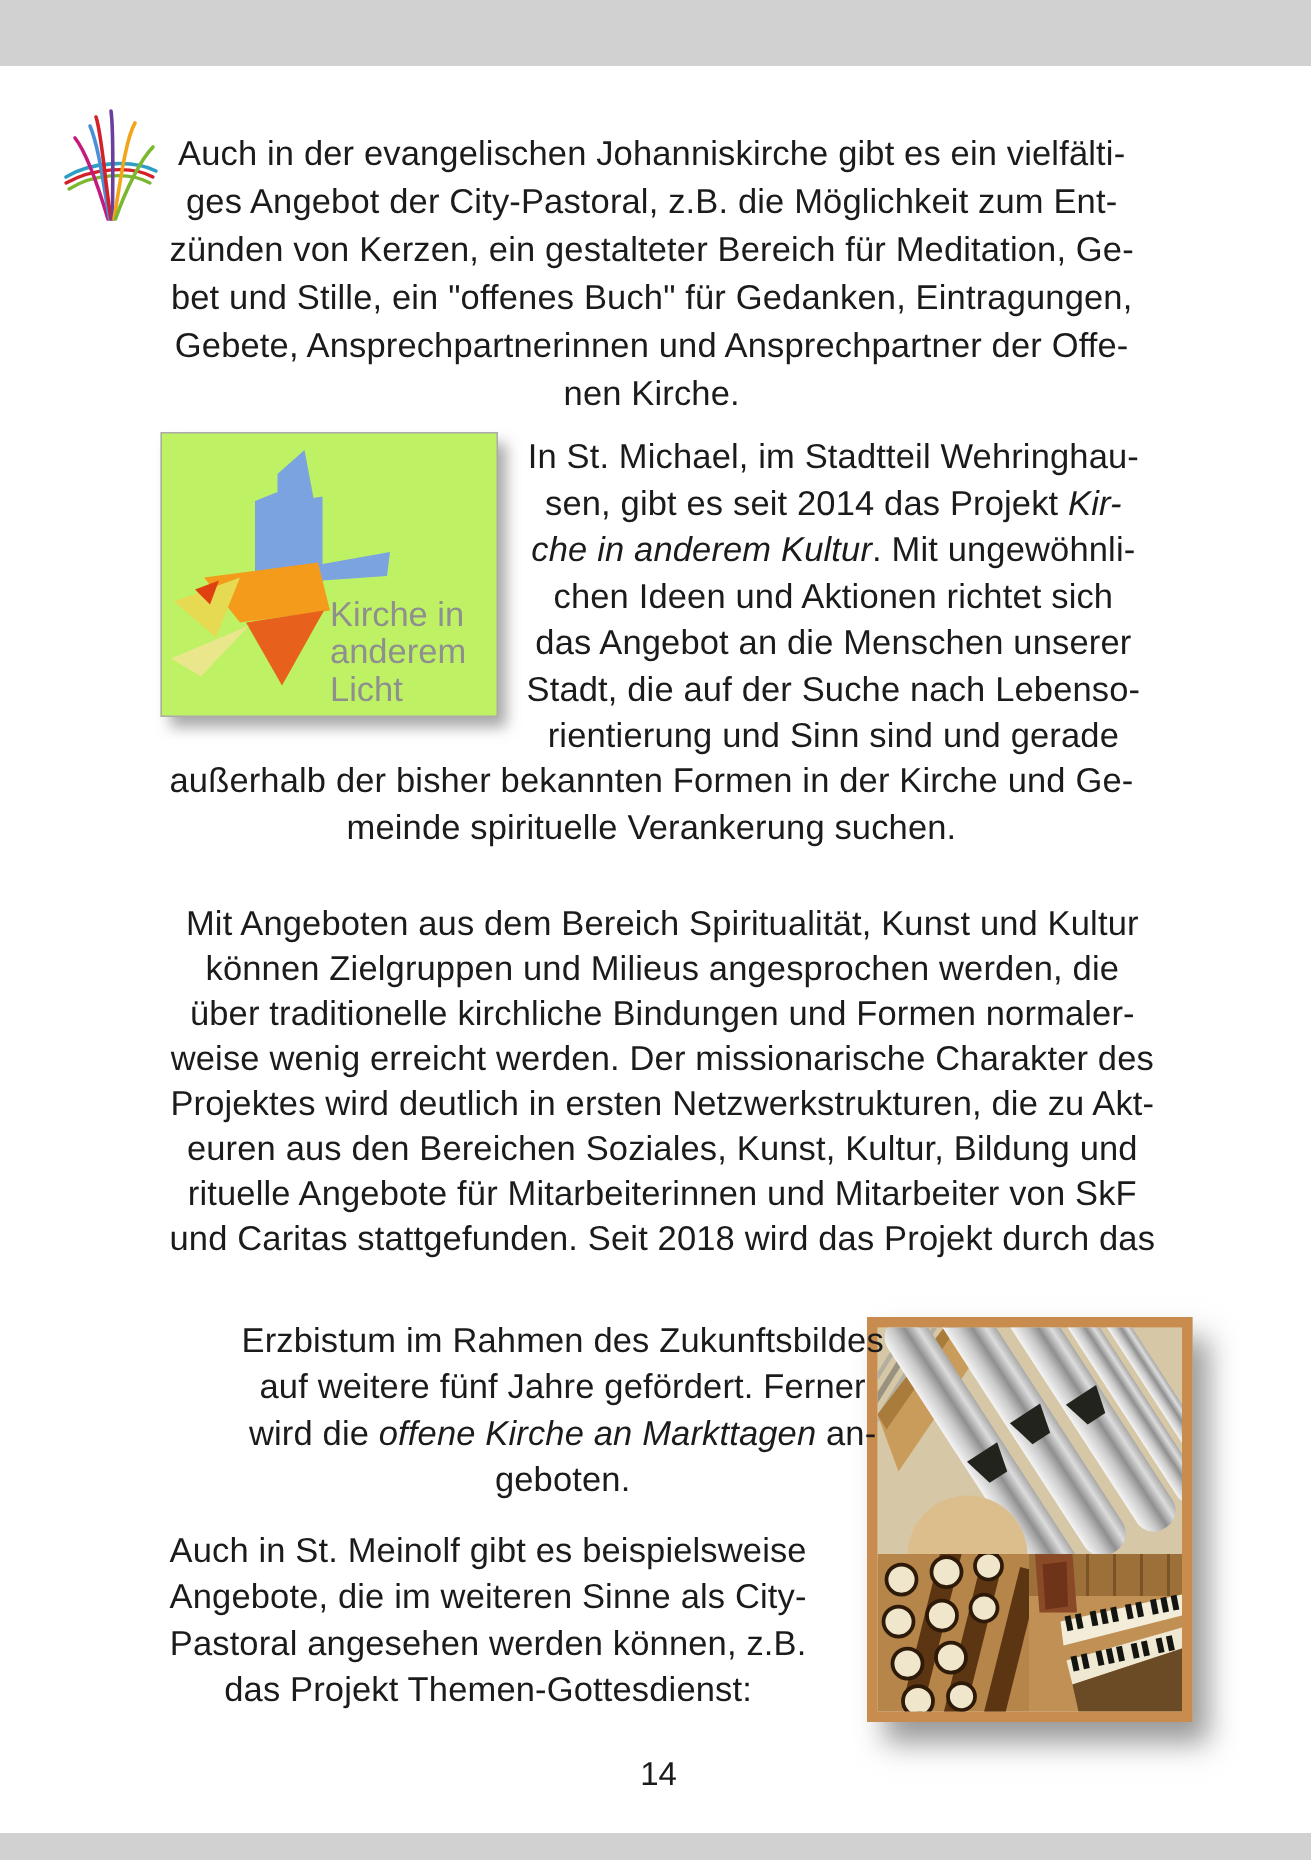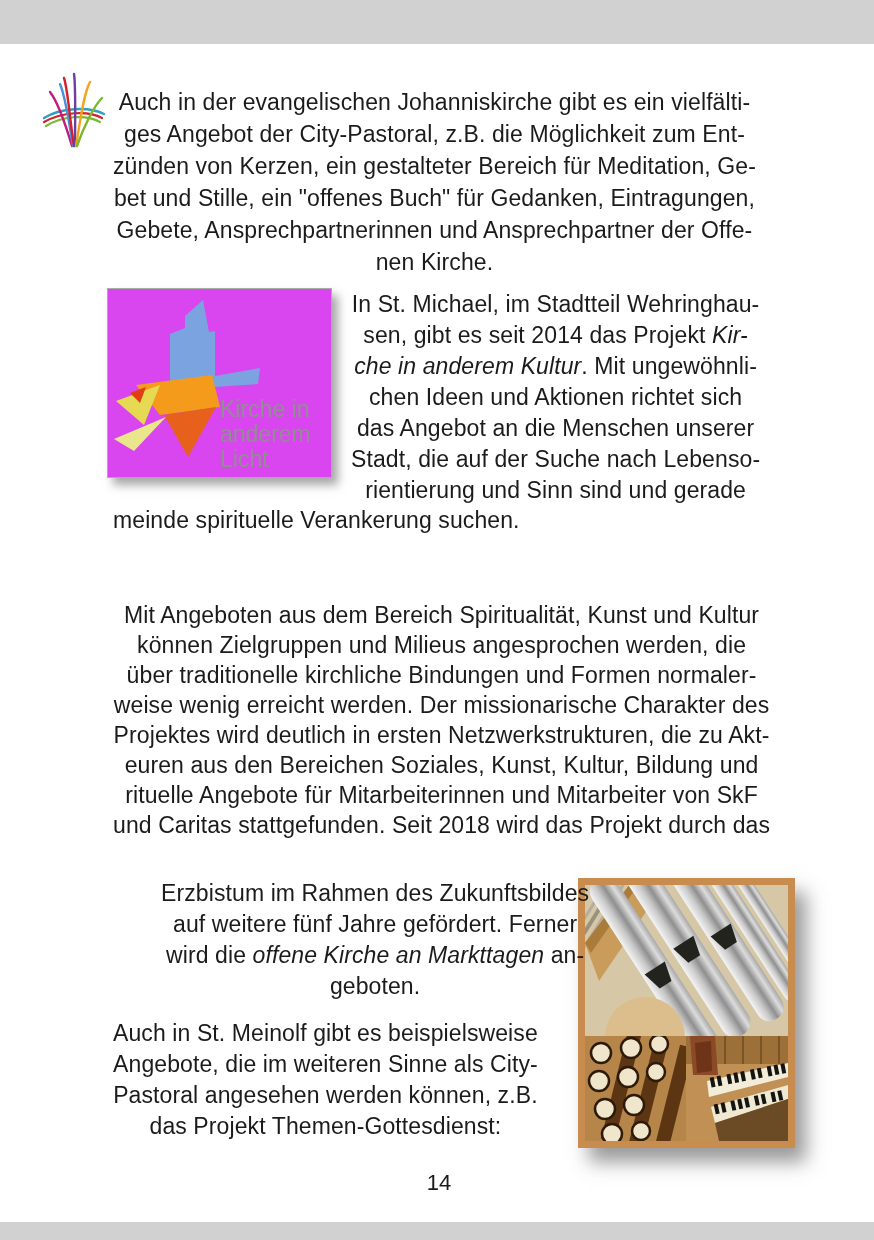--- a/index.html
+++ b/index.html
@@ -19,21 +19,21 @@
   .p1  { top:86px;  }  .p1  .tline { height:32px; line-height:32px; }
   .p2a { left:351px; top:289px; } .p2a .tline { height:31px; line-height:31px; }
   .p2b { top:505px; }  .p2b .tline { height:31px; line-height:31px; }
   .p3a { top:600px; }  .p3a .tline { height:30px; line-height:30px; }
   .p3b { top:878px; }  .p3b .tline { height:31px; line-height:31px;margin-left:48px; }
   .p4  { top:1018px; } .p4  .tline { height:31px; line-height:31px; }
   .it  { font-style:italic; }
 
   .kirche-box {
     position:absolute; left:107px; top:288px; width:223px; height:188px;
-    background:#d946ef; border:1px solid #ababab;
+    background:#bef264; border:1px solid #ababab;
     box-shadow:6px 7px 9px rgba(95,95,95,0.55);
     text-align:right;
   }
   .organ-box {
     position:absolute; left:578px; top:878px; width:203px; height:256px;
     background:#d8c6a2; border:7px solid #c78c4e;
     box-shadow:11px 14px 18px rgba(70,70,70,0.55);
   }
   .page-num {
     position:absolute; left:113px; top:1170px; width:652px;
@@ -88,20 +88,21 @@
   <div class="p p2a">
       <div class="tline">In St. Michael, im Stadtteil Wehringhau-</div>
       <div class="tline"><span>sen, gibt es seit 2014 das Projekt </span><span class="it">Kir-</span></div>
       <div class="tline"><span class="it">che in anderem Kultur</span><span>. Mit ungewöhnli-</span></div>
       <div class="tline">chen Ideen und Aktionen richtet sich</div>
       <div class="tline">das Angebot an die Menschen unserer</div>
       <div class="tline">Stadt, die auf der Suche nach Lebenso-</div>
       <div class="tline">rientierung und Sinn sind und gerade</div>
     </div>
   <div class="p p2b">
+      <div class="tline">außerhalb der bisher bekannten Formen in der Kirche und Ge-</div>
       <div class="tline">meinde spirituelle Verankerung suchen.</div>
     </div>
 
   <div class="p p3a">
       <div class="tline">Mit Angeboten aus dem Bereich Spiritualität, Kunst und Kultur</div>
       <div class="tline">können Zielgruppen und Milieus angesprochen werden, die</div>
       <div class="tline">über traditionelle kirchliche Bindungen und Formen normaler-</div>
       <div class="tline">weise wenig erreicht werden. Der missionarische Charakter des</div>
       <div class="tline">Projektes wird deutlich in ersten Netzwerkstrukturen, die zu Akt-</div>
       <div class="tline">euren aus den Bereichen Soziales, Kunst, Kultur, Bildung und</div>

